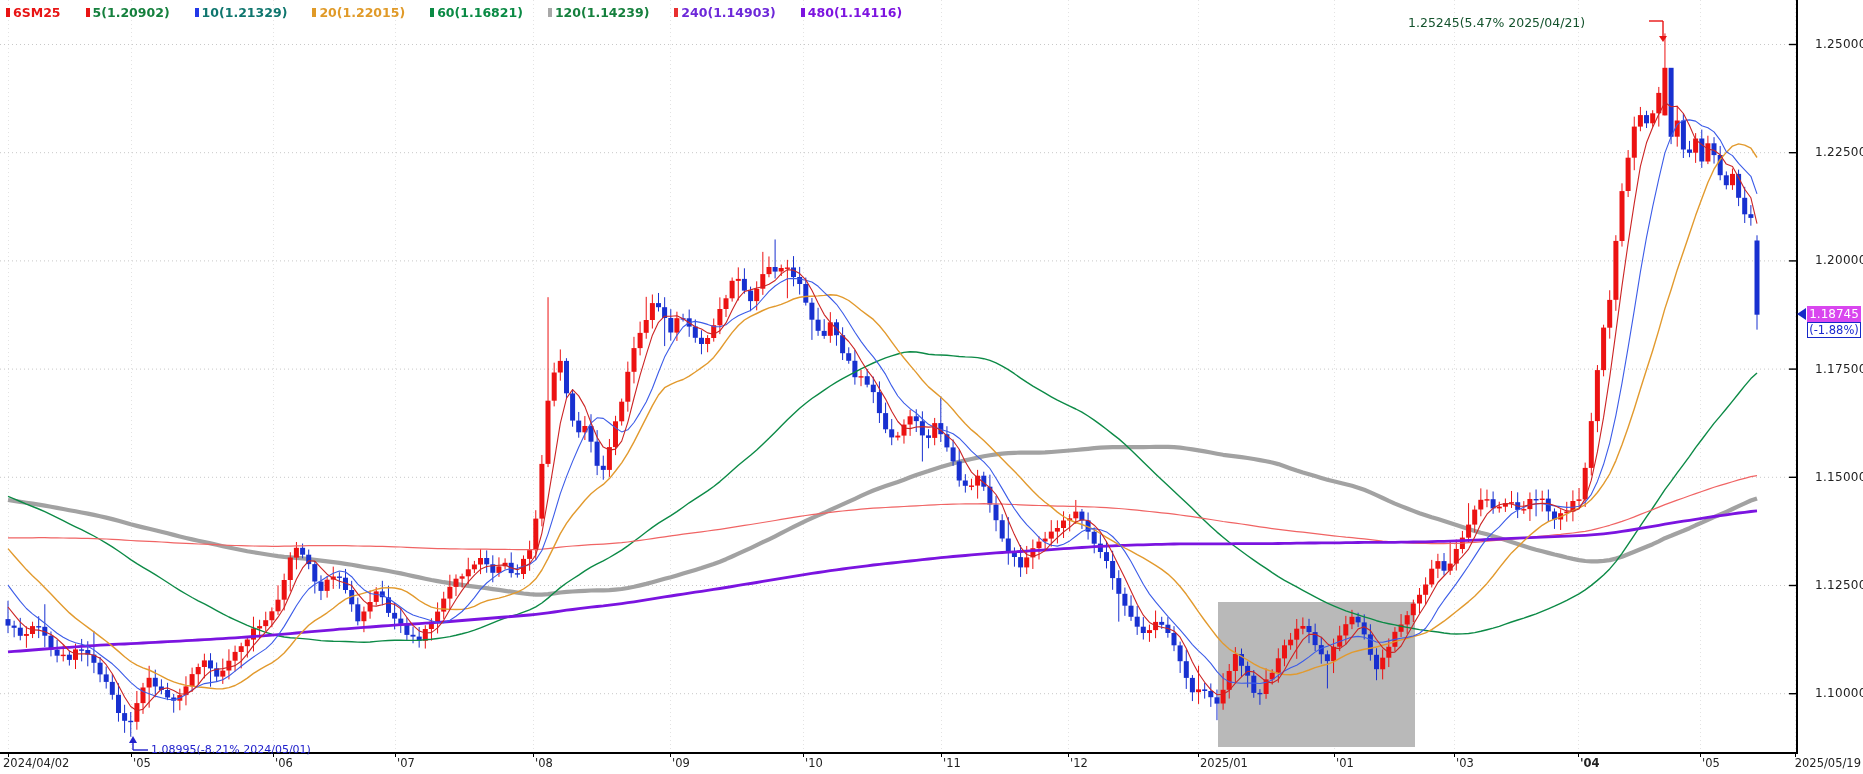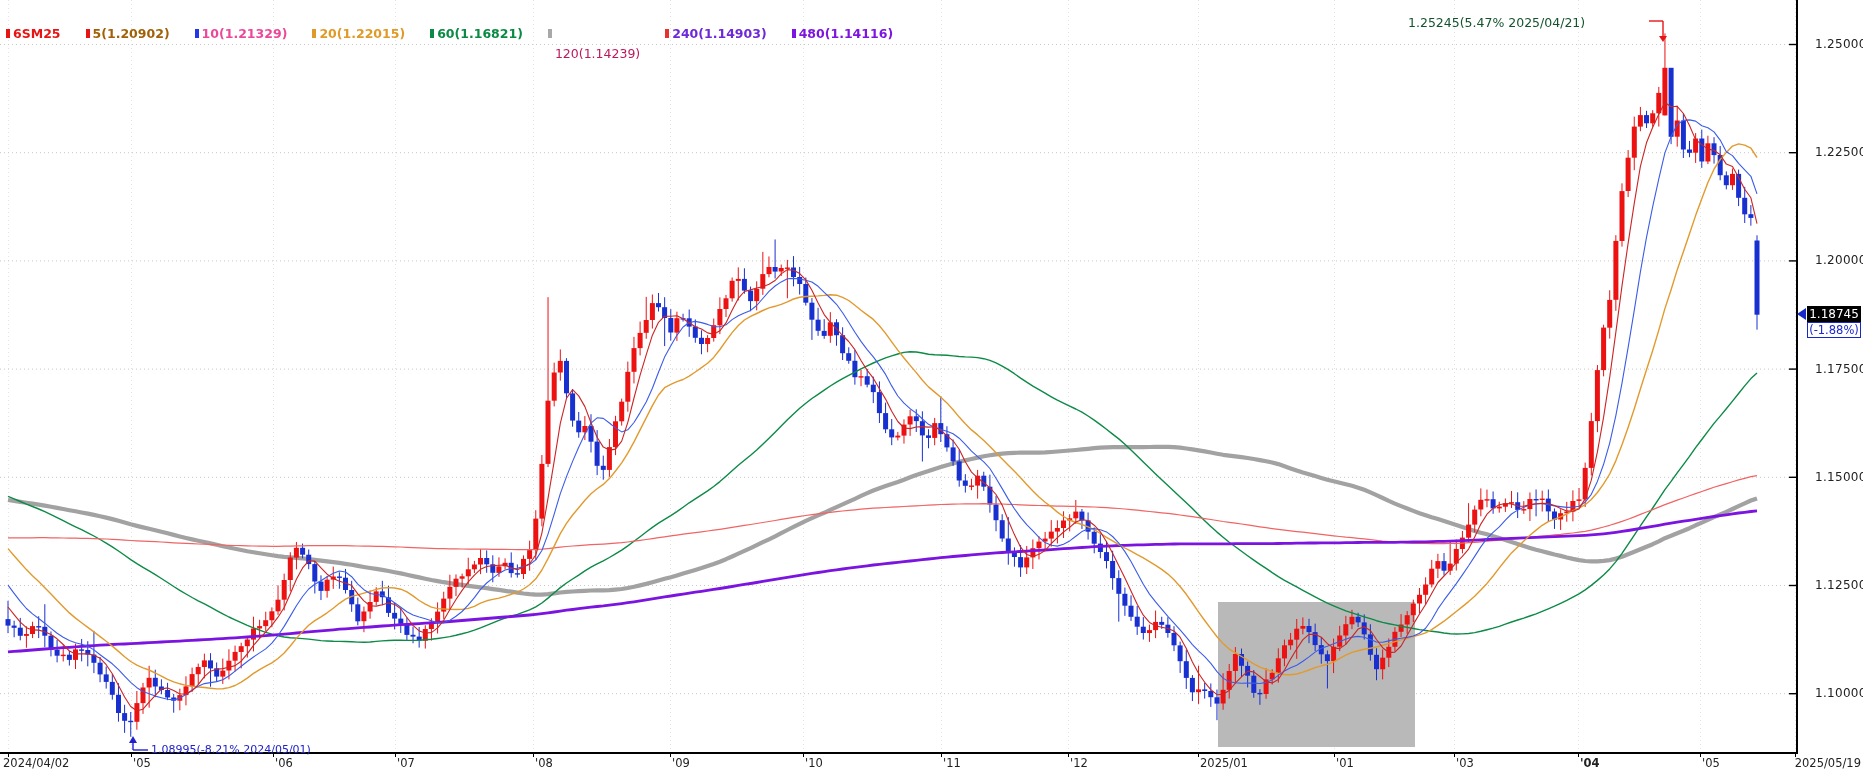--- a/index.html
+++ b/index.html
@@ -12,21 +12,21 @@
   #legend .sw{display:inline-block;width:4px;height:9px;}
   #xlabels span{position:absolute;font-size:11.5px;color:#222;white-space:nowrap;}
   #ylabels span{position:absolute;font-size:12px;color:#222;letter-spacing:.3px;}
   #anno-high{position:absolute;left:1408px;top:15px;width:240px;text-align:left;
              font-size:12.5px;color:#14532d;white-space:nowrap;}
   #anno-low{position:absolute;left:151px;top:743px;font-size:11px;color:#2222cc;white-space:nowrap;}
   #price-marker{position:absolute;left:0;top:0;width:1863px;height:0;}
   #price-marker .tri{position:absolute;left:1797px;width:0;height:0;
       border-top:6px solid transparent;border-bottom:6px solid transparent;
       border-right:9px solid #1628c8;}
-  #price-marker .pbox{position:absolute;left:1807px;width:54px;height:16px;background:#000000;
+  #price-marker .pbox{position:absolute;left:1807px;width:54px;height:16px;background:#d946ef;
       color:#fff;font-size:12px;line-height:16px;text-align:center;}
   #price-marker .cbox{position:absolute;left:1807px;width:52px;height:14px;background:#fff;
       border:1px solid #1628c8;color:#1c2ad0;font-size:11.5px;line-height:14px;text-align:center;}
 </style>
 </head>
 <body>
 
 <div id="app">
   <div id="plot"><svg width="1863" height="774" xmlns="http://www.w3.org/2000/svg">
         <line x1="8.5" y1="0" x2="8.5" y2="752" stroke="#e3e3e3" stroke-width="1" stroke-dasharray="1 3"></line>
@@ -662,37 +662,37 @@
         <line x1="133" y1="741" x2="133" y2="750" stroke="#2222cc" stroke-width="1.4"></line>
         <line x1="133" y1="750" x2="148" y2="750" stroke="#2222cc" stroke-width="1.4"></line>
       </svg></div>
   <div id="legend">
       <span class="li">
         <i class="sw" style="background: rgb(232, 20, 20);"></i>
         <b style="color: rgb(232, 20, 20); font-weight: 600;">6SM25</b>
       </span>
       <span class="li">
         <i class="sw" style="background: rgb(232, 20, 20);"></i>
-        <b style="color: #a16207; font-weight: 600;">5(1.20902)</b>
+        <b style="color: #15803d; font-weight: 600;">5(1.20902)</b>
       </span>
       <span class="li">
         <i class="sw" style="background: rgb(34, 56, 232);"></i>
-        <b style="color: #ec4899; font-weight: 600;">10(1.21329)</b>
+        <b style="color: #0f766e; font-weight: 600;">10(1.21329)</b>
       </span>
       <span class="li">
         <i class="sw" style="background: rgb(224, 154, 40);"></i>
         <b style="color: rgb(224, 154, 40); font-weight: 600;">20(1.22015)</b>
       </span>
       <span class="li">
         <i class="sw" style="background: rgb(10, 138, 68);"></i>
         <b style="color: rgb(10, 138, 68); font-weight: 600;">60(1.16821)</b>
       </span>
       <span class="li">
         <i class="sw" style="background: rgb(168, 168, 168);"></i>
-        <b style="color: #be185d; font-weight: 400; margin-top: 41px;">120(1.14239)</b>
+        <b style="color: #15803d; font-weight: 700;">120(1.14239)</b>
       </span>
       <span class="li">
         <i class="sw" style="background: rgb(232, 48, 48);"></i>
         <b style="color: #6d28d9; font-weight: 600; text-align: right;">240(1.14903)</b>
       </span>
       <span class="li">
         <i class="sw" style="background: rgb(125, 20, 224);"></i>
         <b style="color: rgb(125, 20, 224); font-weight: 600;">480(1.14116)</b>
       </span>
     </div>

